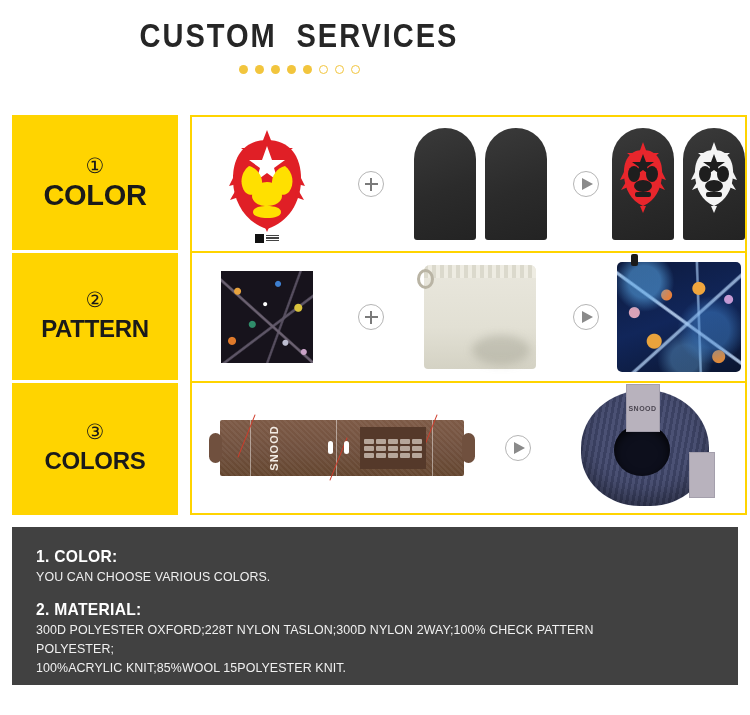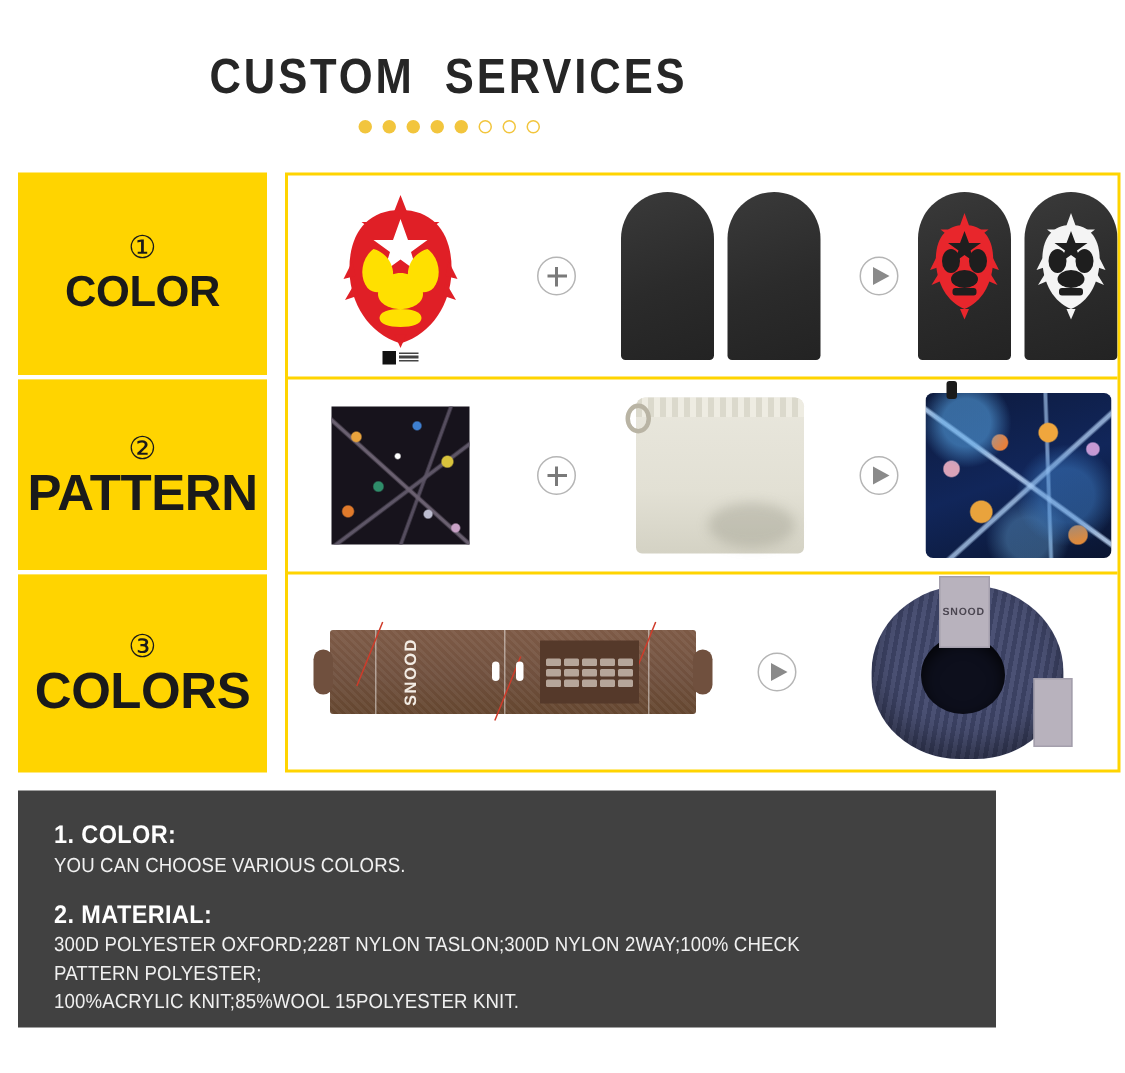--- a/index.html
+++ b/index.html
@@ -5,21 +5,21 @@
   * { box-sizing: border-box; margin: 0; padding: 0; }
   body {
     width: 750px; height: 715px;
     background: #ffffff;
     font-family: "Liberation Sans", sans-serif;
     overflow: hidden;
     position: relative;
   }
 
   
-  .header { width: 598px; padding-top: 31px; text-align: center; }
+  .header { width: 598px; padding-top: 16px; text-align: center; }
   .header-title {
     font-family: "Liberation Sans Narrow", "Liberation Sans", sans-serif;
     font-size: 33px;
     font-weight: bold;
     color: #262626;
     letter-spacing: 2.2px;
     transform: scaleX(0.88);
     line-height: 40px;
     white-space: pre;
   }
@@ -52,21 +52,21 @@
   }
   .label-cell:last-child { border-bottom: none; }
   .label-cell.r1 { flex: 0 0 138px; }
   .label-cell.r2 { flex: 0 0 130px; }
   .label-cell.r3 { flex: 1 1 auto; }
   .label-num { font-size: 21px; line-height: 22px; margin-bottom: 2px; }
   .label-text {
     font-size: 29px; font-weight: bold; letter-spacing: -0.3px;
     line-height: 32px; white-space: nowrap;
   }
-  .label-cell.r2 .label-text, .label-cell.r3 .label-text { font-size: 34px; }
+  .label-cell.r2 .label-text, .label-cell.r3 .label-text { font-size: 24px; }
 
   .spacer-col { width: 12px; flex: 0 0 12px; background: #ffffff; }
 
   .content-col {
     flex: 1 1 auto;
     border: 2px solid #ffd400;
     display: flex;
     flex-direction: column;
     background: #ffffff;
   }
@@ -258,21 +258,21 @@
     display: flex; align-items: center; justify-content: center;
     color: #4a4550; font-size: 7px; font-weight: bold; letter-spacing: .5px;
   }
   .snood .tag.top { left: 45px; top: -6px; width: 34px; height: 48px; }
   .snood .tag.side { right: -6px; bottom: 8px; width: 26px; height: 46px; }
 
   
   .footer {
     position: absolute;
     left: 12px; top: 527px;
-    width: 652px; height: 158px;
+    width: 726px; height: 158px;
     background: #414141;
     color: #ffffff;
     padding: 20px 24px;
   }
   .f-head {
     font-family: "Liberation Sans Narrow", "Liberation Sans", sans-serif;
     font-size: 17px; font-weight: bold; letter-spacing: .3px;
     transform: scaleX(0.92); transform-origin: left center;
   }
   .f-body {

